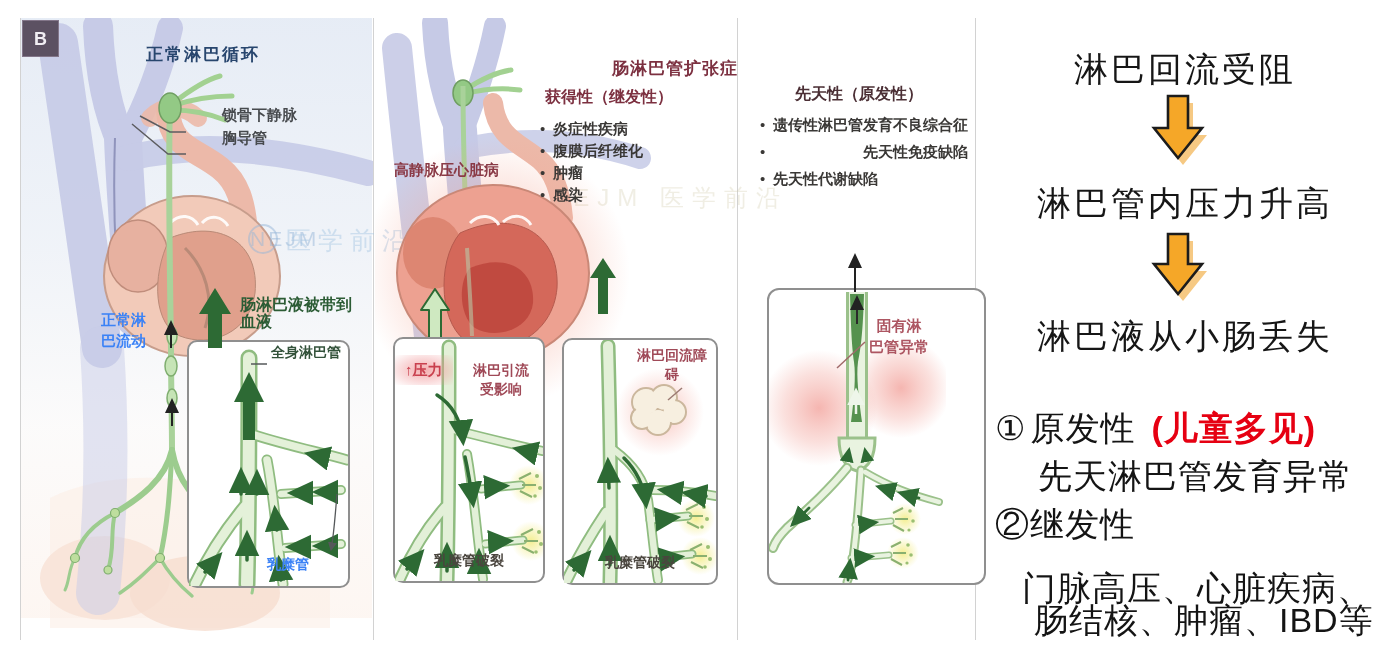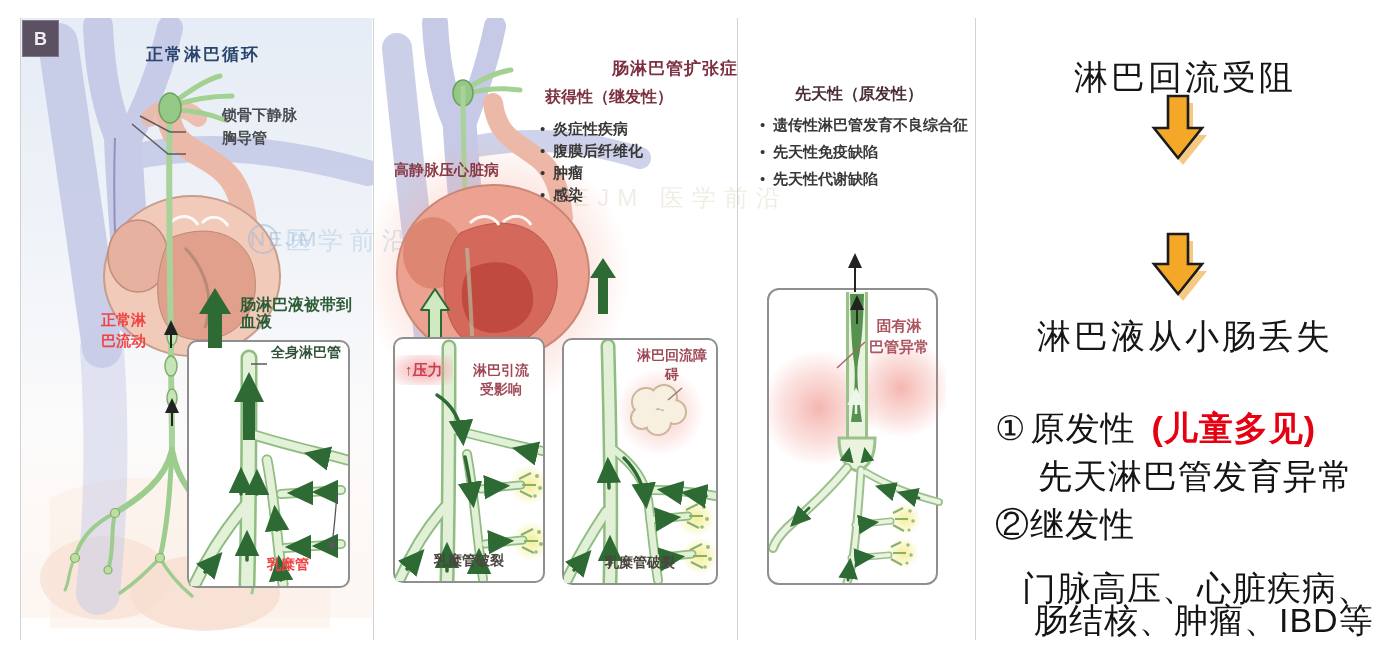--- a/index.html
+++ b/index.html
@@ -10,21 +10,21 @@
   .fig-edge{position:absolute;width:1px;background:#d2d2d2;}
   .bbadge{position:absolute;left:22px;top:20px;width:37px;height:37px;background:#5c5162;
           color:#f1eef3;font:bold 18px/37px "Liberation Sans",sans-serif;text-align:center;
           border:1px solid #837689;box-sizing:border-box;}
   .figtext{font-family:"Liberation Serif", serif;font-weight:bold;}
   .t-navy{color:#28466e;}
   .t-maroon{color:#7c3040;}
   .t-darkred{color:#a04a58;}
   .t-green{color:#2c5c35;}
   .t-gray{color:#474a4e;margin-left:36px;}
-  .t-olive{color:#ef4444;}
+  .t-olive{color:#3b82f6;}
   .blt{position:relative;padding-left:13px;font:600 15px/22px "Liberation Serif",serif;color:#3a3836;white-space:nowrap;}
   .blt::before{content:"•";position:absolute;left:0;top:0;}
   .inset{position:absolute;background:#ffffff;border:2px solid #8f8f8f;border-radius:10px;box-sizing:border-box;}
   .rupture-label{position:absolute;left:0;right:0;bottom:12px;text-align:center;
                  font:bold 14px/16px "Liberation Serif",serif;color:#4a453e;}
   .two-line{font:bold 14px/19px "Liberation Serif",serif;text-align:center;}
   .pressure{font:bold 15px/18px "Liberation Serif",serif;color:#c9404e;padding:6px 10px;
             background:radial-gradient(ellipse at center, rgba(240,148,150,0.75) 0%, rgba(240,148,150,0.35) 55%, rgba(240,148,150,0) 100%);}
   .wm{position:absolute;pointer-events:none;font-family:"Liberation Sans",sans-serif;}
   
@@ -373,25 +373,25 @@
     </div>
     <div class="rupture-label">乳糜管破裂</div>
   </div>
   <svg class="abs" style="left:590px;top:258px;" width="26" height="56" viewBox="0 0 26 56">
     <polygon points="8,56 8,20 0,20 13,0 26,20 18,20 18,56" fill="#2d6a34"></polygon>
   </svg>
 
   <div class="abs figtext" style="left:795px;top:84px;font-size:16px;color:#4b2f35;">先天性（原发性）</div>
   <div class="abs" style="left:760px;top:112px;">
     <div class="blt" style="line-height:27px;">遗传性淋巴管发育不良综合征</div>
-    <div class="blt" style="line-height:27px;">先天性免疫缺陷</div>
+    <div class="blt" style="line-height:27px;text-align:right;">先天性免疫缺陷</div>
     <div class="blt" style="line-height:27px;">先天性代谢缺陷</div>
   </div>
 
-  <div class="inset" style="left:767px;top:288px;width:171px;height:297px;border-radius:12px;">
+  <div class="inset" style="left:767px;top:288px;width:219px;height:297px;border-radius:12px;">
     <svg width="177" height="293" viewBox="0 0 177 293" aria-hidden="true">
       <circle cx="50" cy="118" r="58" fill="url(#rgRed)"></circle>
       <circle cx="132" cy="98" r="50" fill="url(#rgRed)"></circle>
       <circle cx="136" cy="229" r="16" fill="url(#rgBurst)"></circle>
       <circle cx="134" cy="263" r="16" fill="url(#rgBurst)"></circle>
 
       <path d="M88,2 L88,150" fill="none" stroke="#9bc18b" stroke-width="22"></path>
       <path d="M88,2 L88,150" fill="none" stroke="#e9f3e0" stroke-width="16"></path>
       <path d="M81,4 L95,4 C94,40 92,58 89,72 C87,86 90,110 93,132 L82,132 C85,110 87,86 85,72 C83,58 82,40 81,4 Z" fill="#55924e"></path>
       <path d="M87,124 L87,100" stroke="#eef6ea" stroke-width="2.5" fill="none" marker-end="url(#mw)"></path>
@@ -439,25 +439,26 @@
     </svg>
     <div class="abs" style="left:92px;top:26px;width:76px;text-align:center;font:bold 15px/21px 'Liberation Serif',serif;color:#ad5662;">
       <span style="display:block">固有淋</span>
       <span style="display:block">巴管异常</span>
     </div>
   </div>
   <svg class="abs" style="left:846px;top:248px;" width="18" height="44" viewBox="0 0 18 44">
     <path d="M9,44 L9,8" stroke="#222" stroke-width="2" fill="none" marker-end="url(#mb)"></path>
   </svg>
 
-  <div class="step" style="top:56px;">淋巴回流受阻</div>
+  <div class="step" style="top:48px;">淋巴回流受阻</div>
   <svg class="abs" style="left:1148px;top:94px;" width="60" height="72" viewBox="0 0 60 72">
     <polygon points="22,6 42,6 42,38 56,38 32,68 8,38 22,38" fill="#f2b24f" opacity="0.7" transform="translate(3,3)"></polygon>
     <polygon points="20,2 40,2 40,34 54,34 30,64 6,34 20,34" fill="#F5A728" stroke="#1c1c1c" stroke-width="2.6" stroke-linejoin="miter"></polygon>
   </svg>
+  <div class="step" style="top:182px;">淋巴管内压力升高</div>
   <svg class="abs" style="left:1148px;top:232px;" width="60" height="70" viewBox="0 0 60 70">
     <polygon points="22,6 42,6 42,36 56,36 32,66 8,36 22,36" fill="#f2b24f" opacity="0.7" transform="translate(3,3)"></polygon>
     <polygon points="20,2 40,2 40,32 54,32 30,62 6,32 20,32" fill="#F5A728" stroke="#1c1c1c" stroke-width="2.6" stroke-linejoin="miter"></polygon>
   </svg>
   <div class="step" style="top:315px;">淋巴液从小肠丢失</div>
 
   <div class="noteline" style="left:995px;top:406px;">
     <span>①</span><span style="margin-left:4px;">原发性</span><span class="hl-red" style="margin-left:16px;">(儿童多见)</span>
   </div>
   <div class="noteline" style="left:1038px;top:454px;">先天淋巴管发育异常</div>

